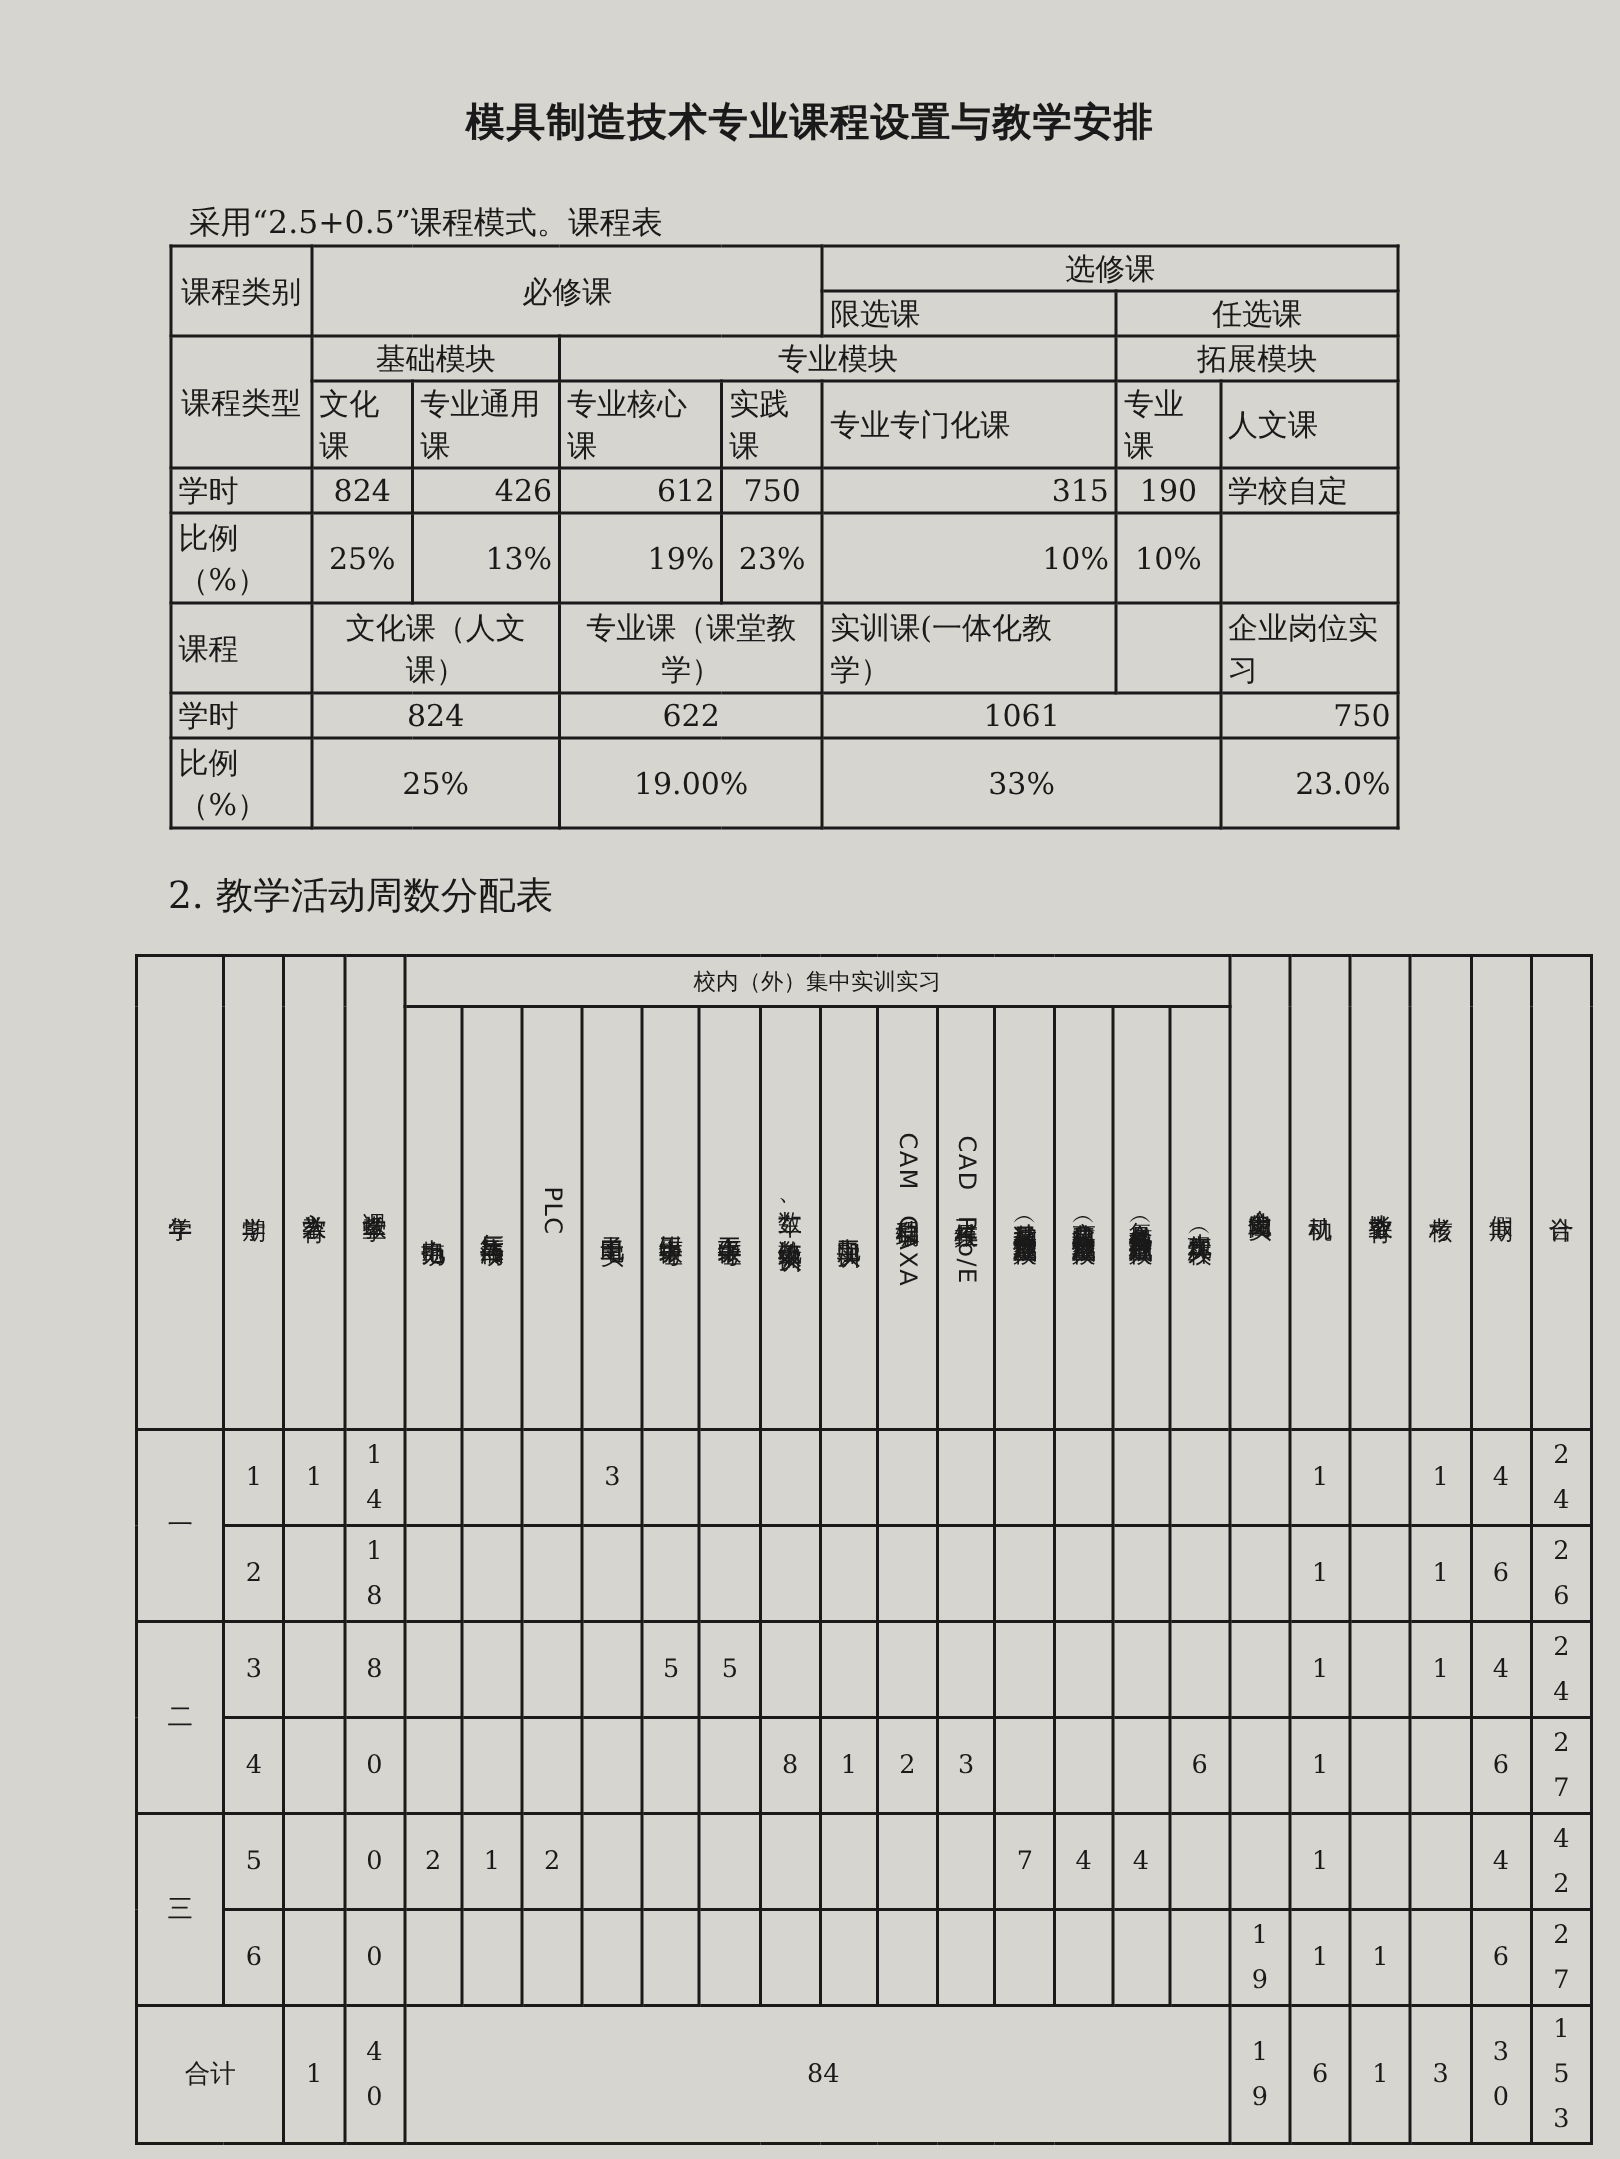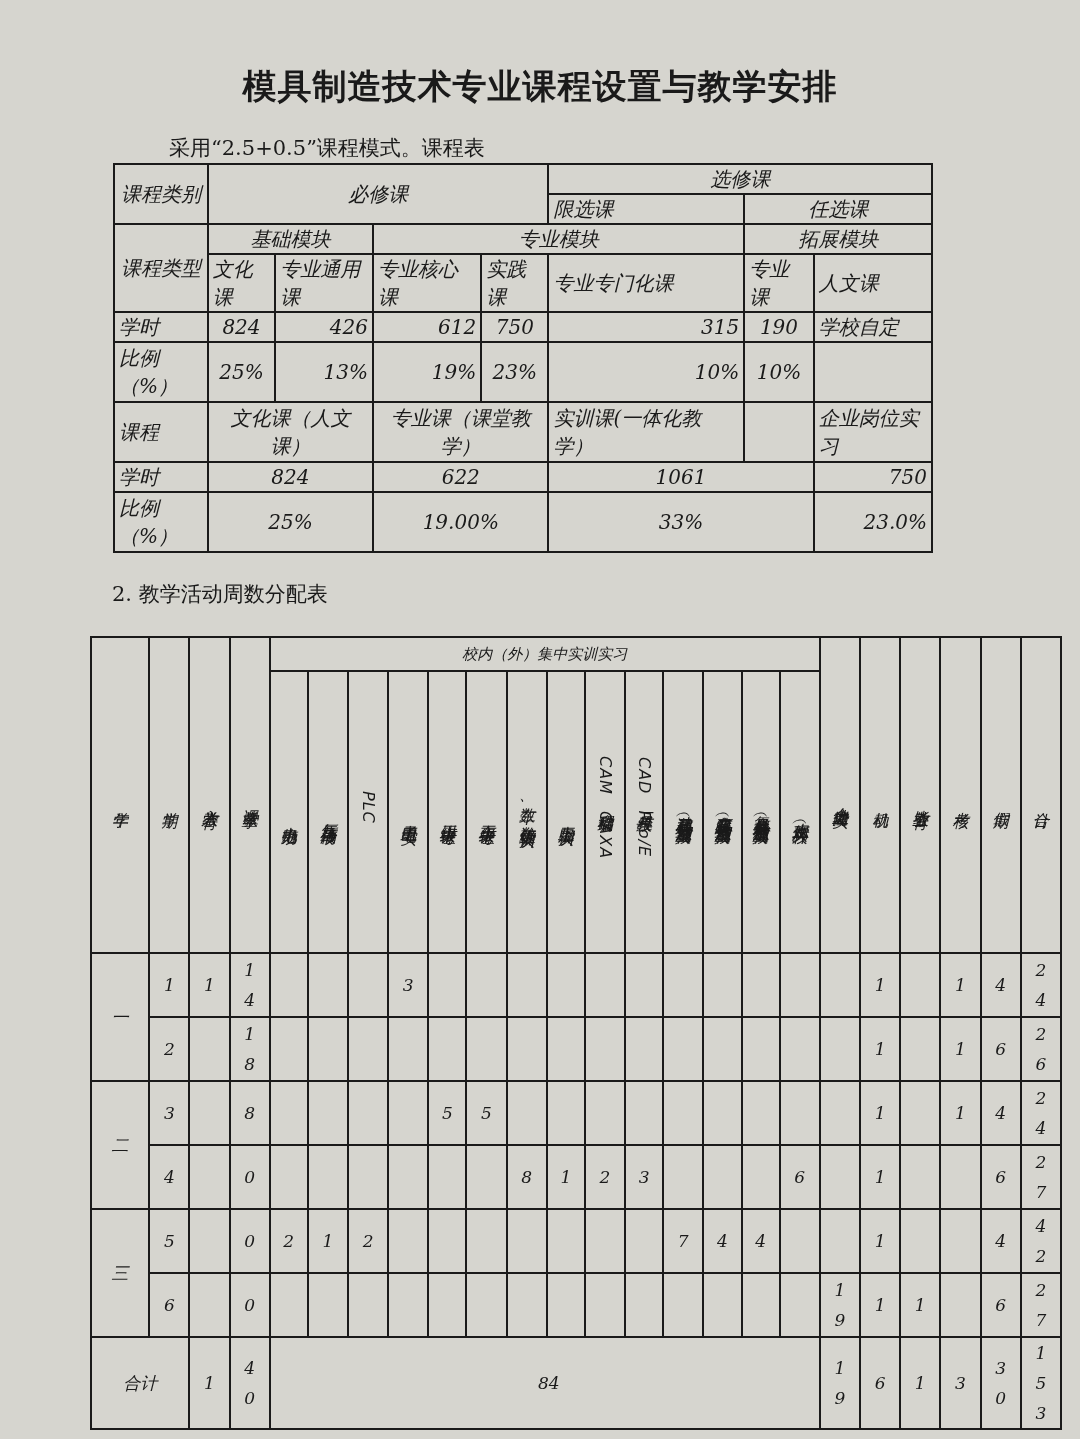--- a/index.html
+++ b/index.html
@@ -1,22 +1,22 @@
 <!DOCTYPE html>
 <html><head>
 <meta charset="utf-8">
 <style>
   html,body{margin:0;padding:0;}
   body{width:1080px;height:1439px;background:#d6d5cf;position:relative;overflow:hidden;
        font-family:"DejaVu Serif","Liberation Serif",serif;color:#1a1a1a;}
-  .title{position:absolute;left:0;width:1080px;top:64px;text-align:center;font-size:34px;
+  .title{position:absolute;left:0;width:1080px;top:64px;text-align:center;font-size:26px;
          font-weight:bold;font-family:"DejaVu Sans","Liberation Sans",sans-serif;letter-spacing:1px;}
-  .subtitle{position:absolute;left:126px;top:134px;font-size:21px;margin-left:43px;}
-  .section2{position:absolute;left:112px;top:580px;font-size:21px;}
-  table{border-collapse:collapse;position:absolute;font-style:italic;}
+  .subtitle{position:absolute;left:126px;top:134px;font-size:21px;}
+  .section2{position:absolute;left:112px;top:580px;font-size:25px;}
+  table{border-collapse:collapse;position:absolute;}
   td{border:2px solid #1a1a1a;padding:0 4px;font-size:20px;line-height:28px;vertical-align:middle;}
   #t1{left:113px;top:163px;width:820px;}
   #t1 td.c{text-align:center;}
   #t1 td.r{text-align:right;border-radius:13px;}
   #t2{left:90px;top:636px;width:972px;table-layout:fixed;}
   #t2 td{padding:0;text-align:center;font-size:17px;line-height:30px;}
   #t2 td.vh{height:280px;vertical-align:middle;}
   .vt{writing-mode:vertical-rl;text-orientation:upright;display:inline-block;font-size:16px;line-height:18px;
       font-family:"DejaVu Sans","Liberation Sans",sans-serif;letter-spacing:1px;}
   .vt.mixed{text-orientation:mixed;}

